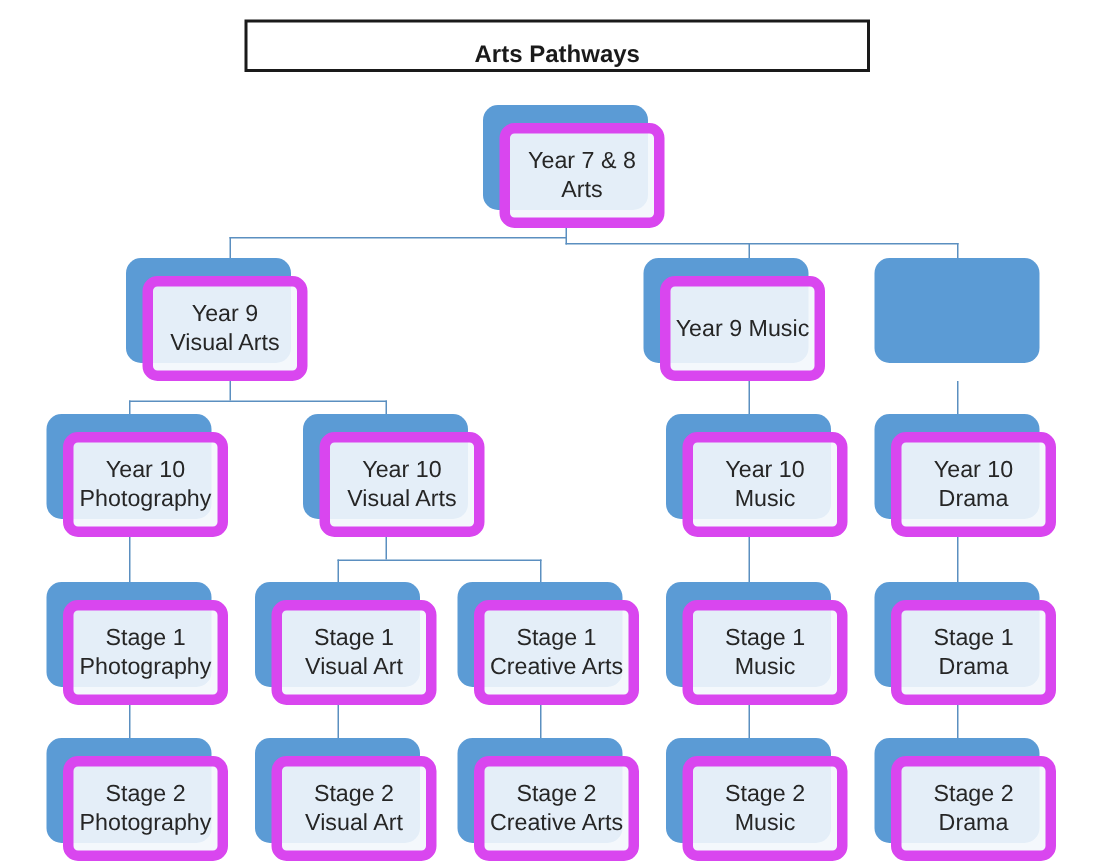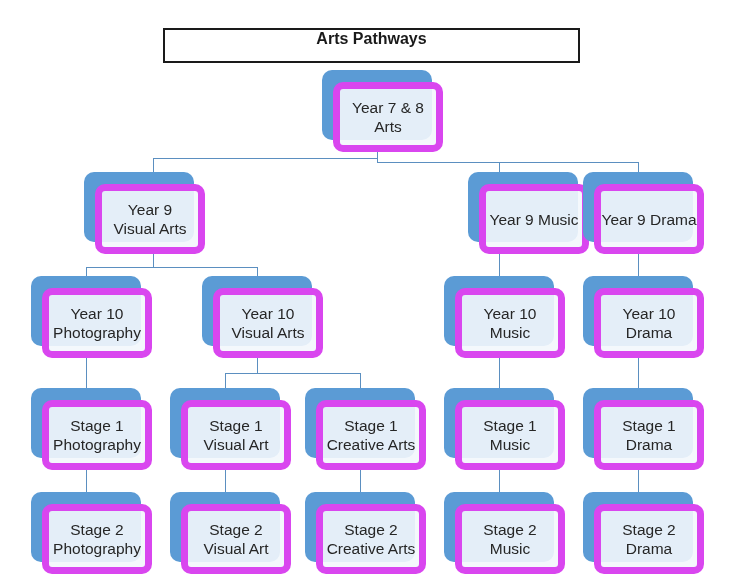--- a/index.html
+++ b/index.html
@@ -6,25 +6,25 @@
   #stage{
     position:relative;
     width:740px;height:577px;
     background:#ffffff;
     font-family:"Liberation Sans", sans-serif;
     overflow:hidden;
   }
   
   .title-box{
     position:absolute;
-    left:163px;top:28px;width:417px;height:35px;
+    left:163px;top:13px;width:417px;height:35px;
     box-sizing:border-box;
     border:2px solid #1a1a1a;
     background:#ffffff;
-    display:flex;align-items:flex-start;justify-content:center;
+    display:flex;align-items:flex-end;justify-content:center;
     font-size:16px;font-weight:bold;color:#1a1a1a;
   }
   
   .node{position:absolute;width:121px;height:82px;}
   .node .shadow{
     position:absolute;left:0;top:0;width:110px;height:70px;
     background:#5b9bd5;border-radius:10px;
   }
   .node .card{
     position:absolute;left:11px;top:12px;width:110px;height:70px;
@@ -34,21 +34,21 @@
     display:flex;align-items:center;justify-content:center;
     text-align:center;
   }
   .node .lbl{
     font-size:15.5px;line-height:19px;color:#262626;
     white-space:pre-line;
   }
   
   .n-root     {left:322px;top:70px;}
   .n-y9va     {left:84px; top:172px;}
-  .n-y9music  {left:468px;top:172px;padding-left:36px;}
+  .n-y9music  {left:429px;top:172px;padding-left:36px;}
   .n-y9drama  {left:583px;top:172px;}
   .n-y10photo {left:31px; top:276px;}
   .n-y10va    {left:202px;top:276px;}
   .n-y10music {left:444px;top:276px;}
   .n-y10drama {left:583px;top:276px;}
   .n-s1photo  {left:31px; top:388px;}
   .n-s1va     {left:170px;top:388px;}
   .n-s1ca     {left:305px;top:388px;}
   .n-s1music  {left:444px;top:388px;}
   .n-s1drama  {left:583px;top:388px;}
@@ -115,23 +115,20 @@
       </div>
   </div>
   <div class="node n-y9music">
     <div class="shadow"></div>
     <div class="card">
         <span class="lbl">Year 9 Music</span>
       </div>
   </div>
   <div class="node n-y9drama">
     <div class="shadow"></div>
-    <div class="card">
-        <span class="lbl">Year 9 Drama</span>
-      </div>
   </div>
 
   <div class="node n-y10photo">
     <div class="shadow"></div>
     <div class="card">
         <span class="lbl">Year 10
 Photography</span>
       </div>
   </div>
   <div class="node n-y10va">

